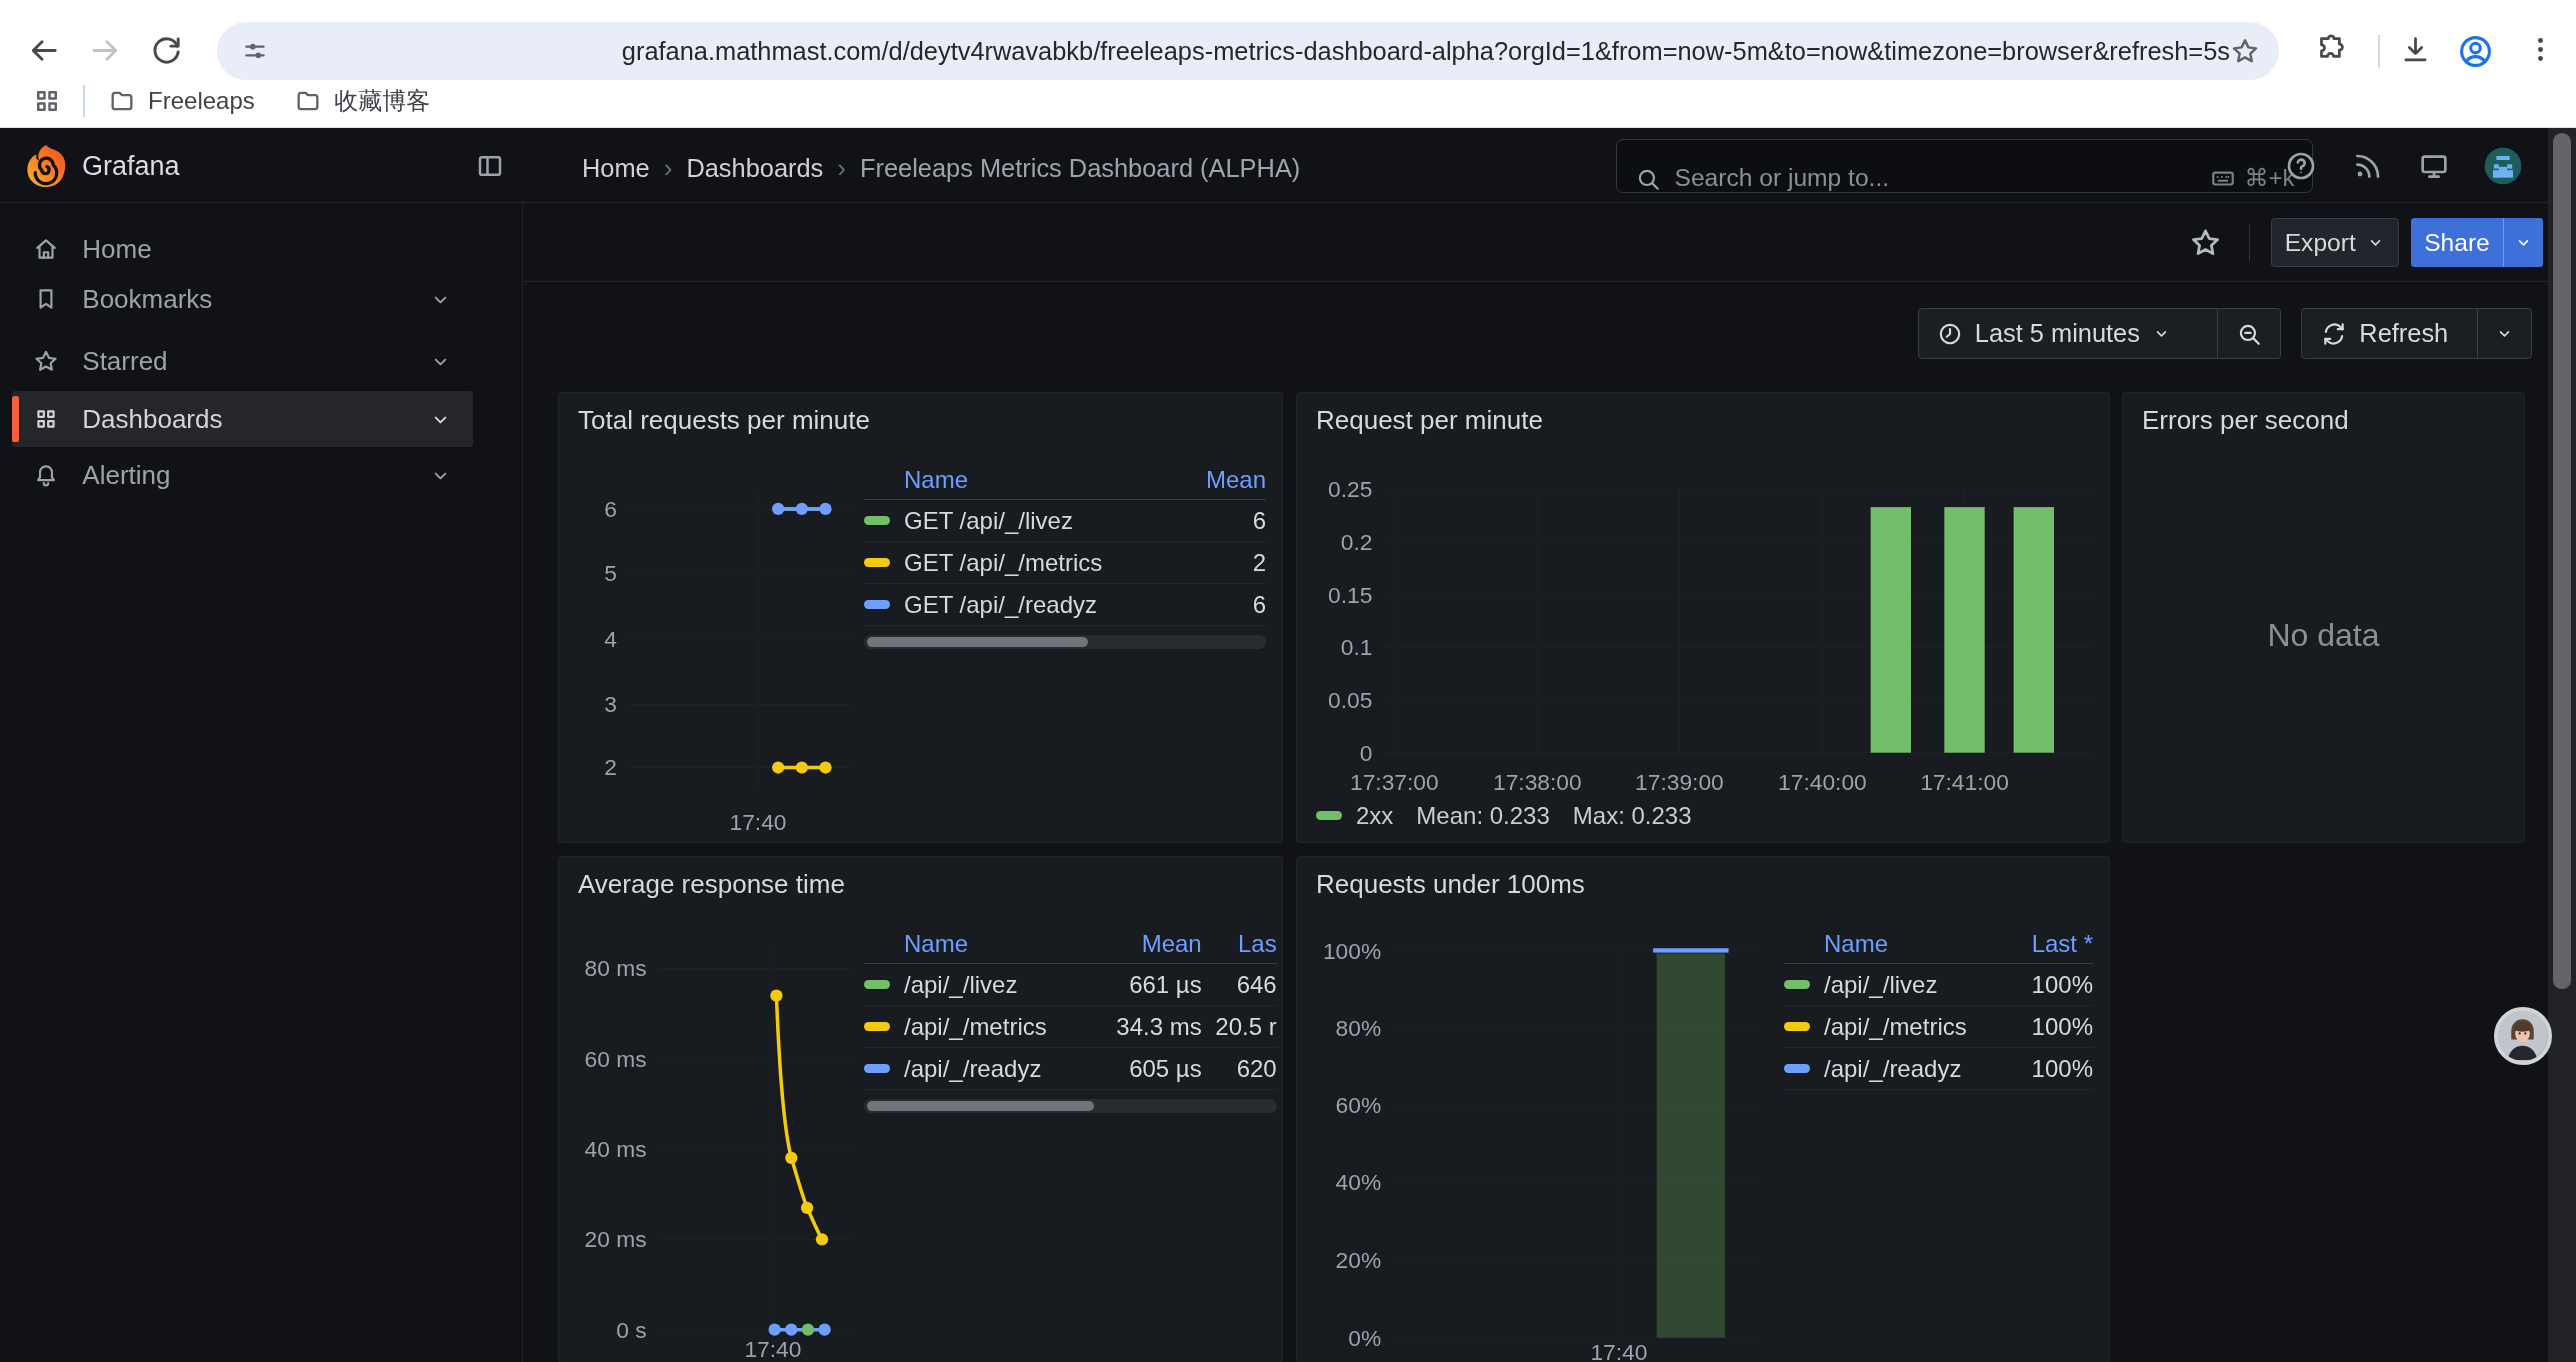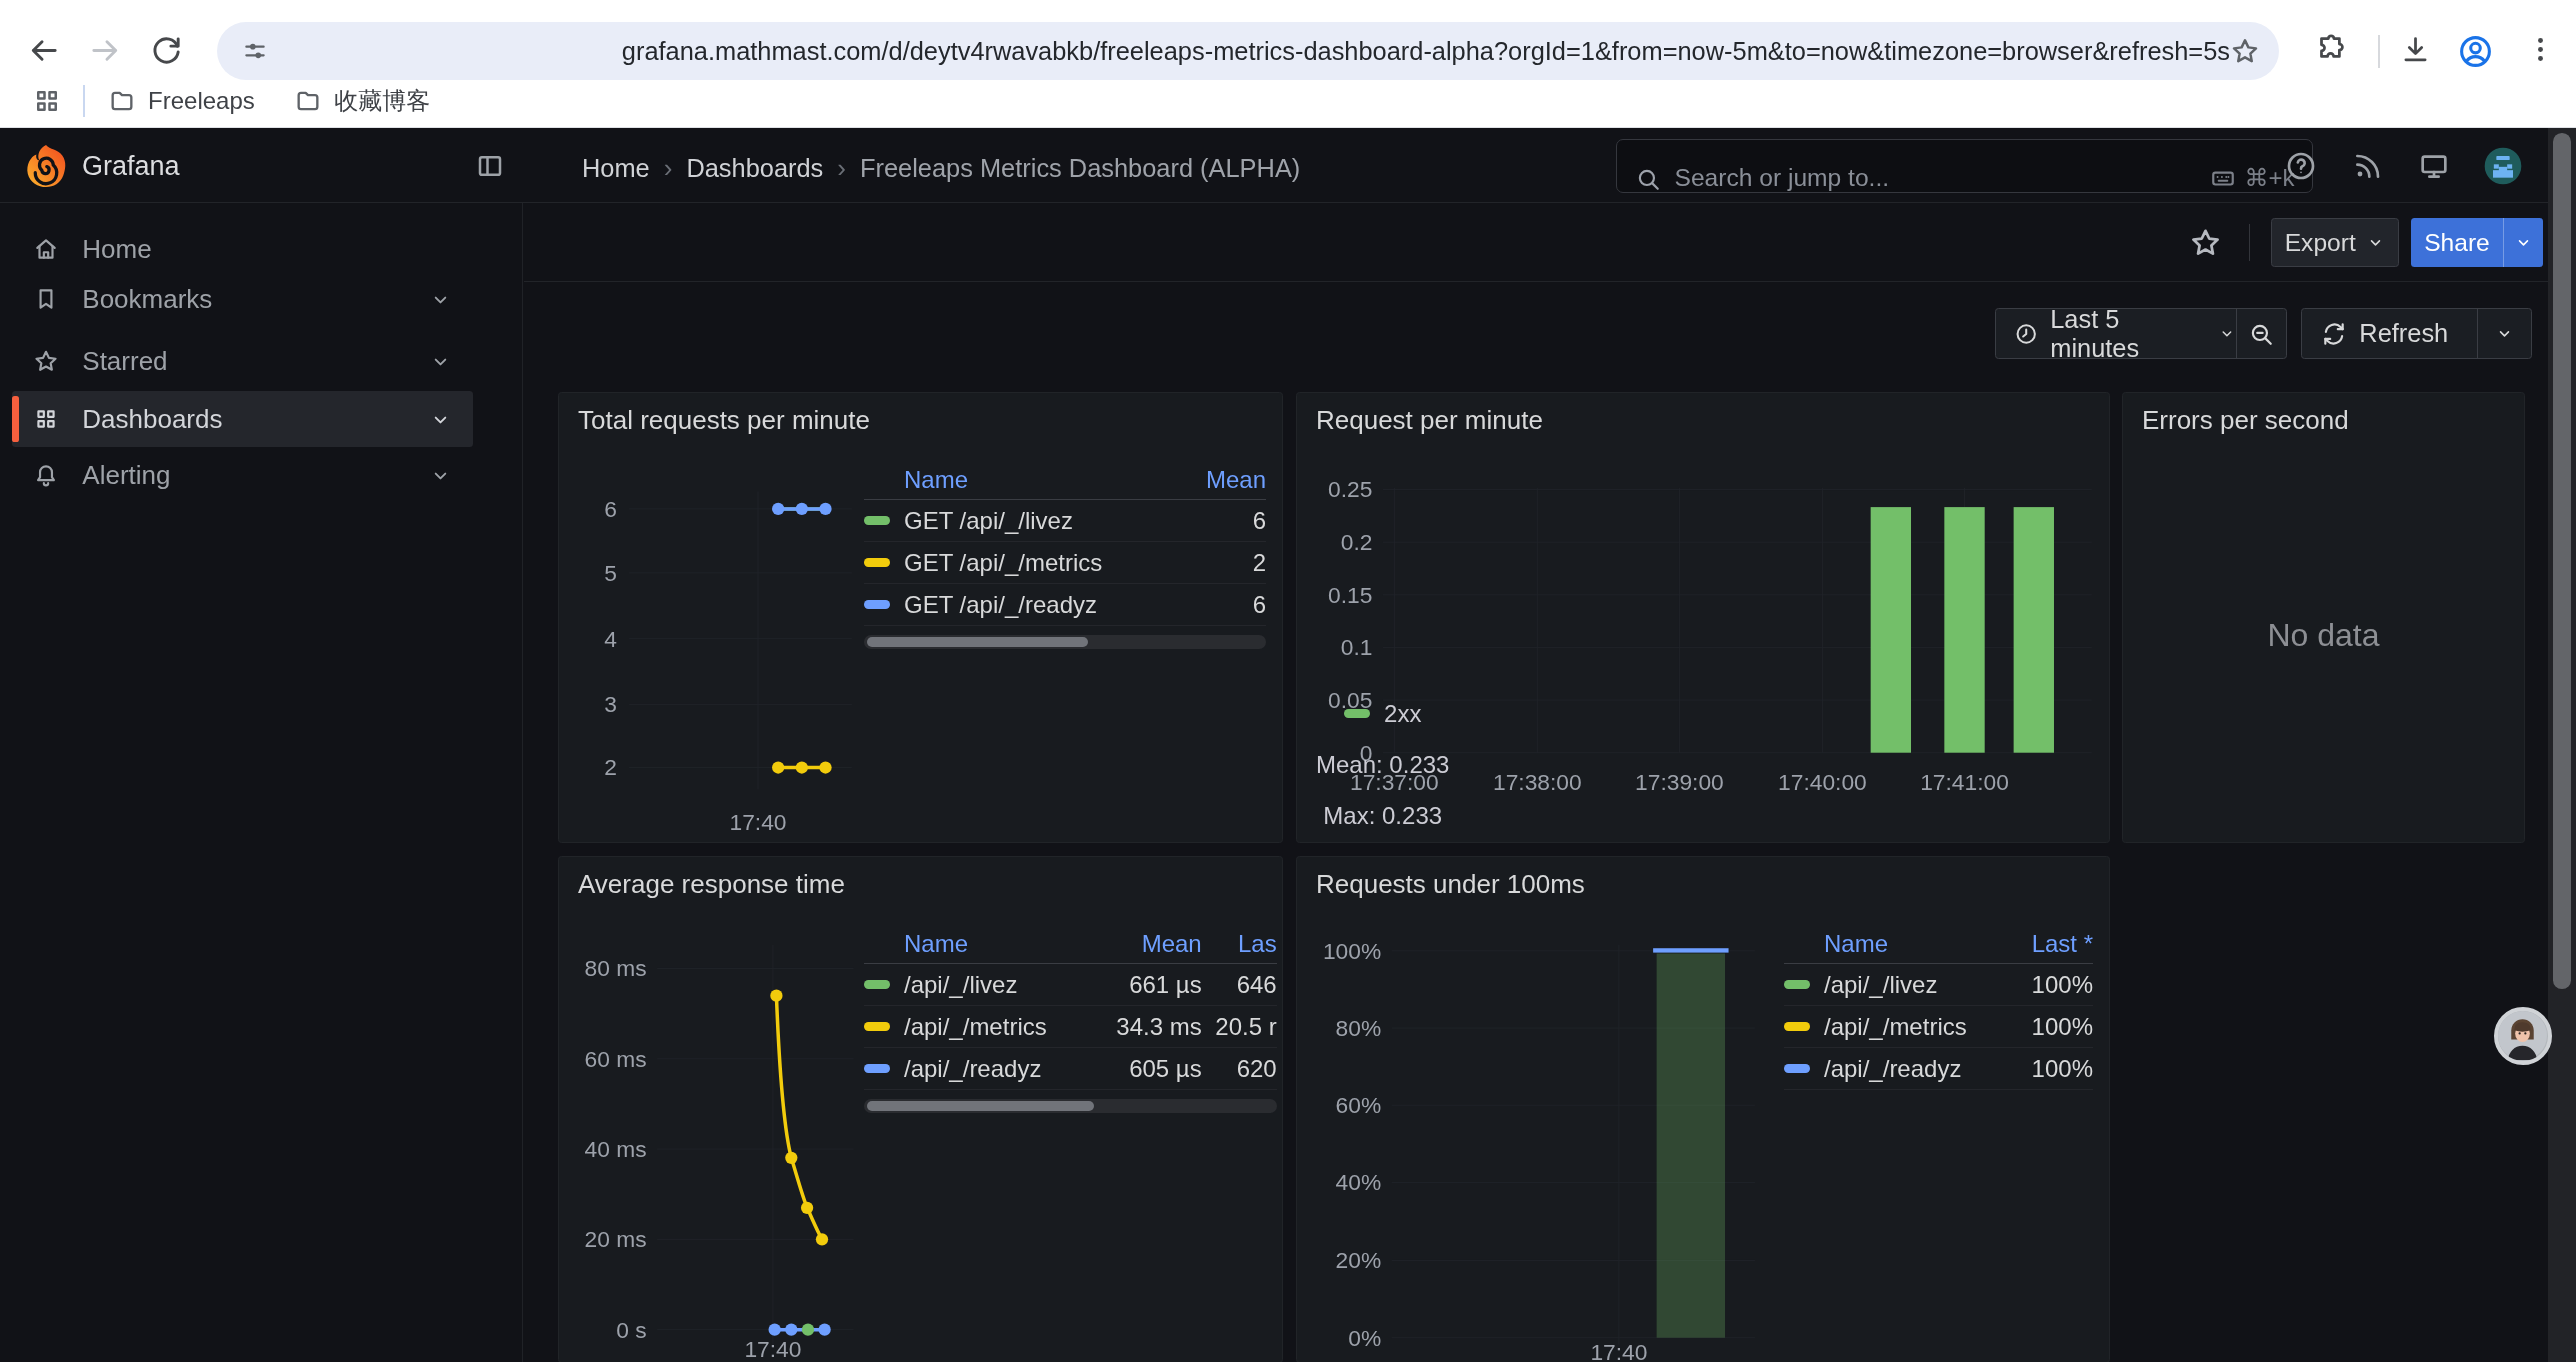--- a/index.html
+++ b/index.html
@@ -60,21 +60,21 @@
            border-bottom:0.9px solid #3a3d43; }
   .lrow { display:grid; align-items:center; height:42px; border-bottom:0.9px solid #24262b; }
   .lname { display:flex; align-items:center; overflow:hidden; white-space:nowrap; }
   .chip { display:inline-block; width:26px; height:8.8px; border-radius:4.4px; margin-right:14px; flex:none; }
   .rcell { text-align:right; }
   .hscroll { height:14px; background:#2a2c30; border-radius:7px; margin-top:8.8px; position:relative; }
   .hthumb { position:absolute; left:2.6px; top:1.8px; bottom:1.8px; width:55%; background:#71747a; border-radius:6.1px; }
   .axis { font-size:26px; fill:#9da2ab; }
   .grid { stroke:#202329; stroke-width:1; }
   .legend-inline { position:absolute; left:19px; bottom:12.3px; display:flex; align-items:center; gap:23px;
-                   font-size:24px; color:#ccccd4;flex-direction:column; }
+                   font-size:24px; color:#ccccd4; }
 
   
   .sb-track { position:absolute; top:128px; right:0; width:28px; bottom:0; background:#222327; }
   .sb-thumb { position:absolute; left:5.3px; top:5.3px; width:17.5px; height:856px; background:#636569; border-radius:8.8px; }
 
   .fab { position:absolute; left:2494px; top:1007px; width:58px; height:58px; border-radius:50%;
          border:4.4px solid #d0d3d7; background:#b4b8bd; overflow:hidden; z-index:5; }
 </style>
 </head>
 <body>
@@ -306,21 +306,21 @@
           <span style="width:40px;display:flex;align-items:center;justify-content:center;border-left:0.9px solid rgba(255,255,255,0.3)">
             <svg class="i" width="19" height="19" viewBox="0 0 24 24">
                 <path d="M7 10l5 5 5-5"></path>
               </svg>
           </span>
         </div>
       </div>
 
       <div class="canvas">
 
-        <div class="gf-btn" style="right:289px;width:292px">
+        <div class="gf-btn" style="right:295px;width:363px">
           <div class="seg" style="width:299px">
             <svg class="i" width="26" height="26" viewBox="0 0 24 24" style="margin-left:17.5px">
                 <circle cx="12" cy="12" r="8.5"></circle>
                 <path d="M12 7.5V12l-3 2.5"></path>
               </svg>
             <span style="margin-left:12.3px">Last 5 minutes</span>
             <svg class="i" width="19" height="19" viewBox="0 0 24 24" style="margin-left:12.3px">
                 <path d="M7 10l5 5 5-5"></path>
               </svg>
           </div>

